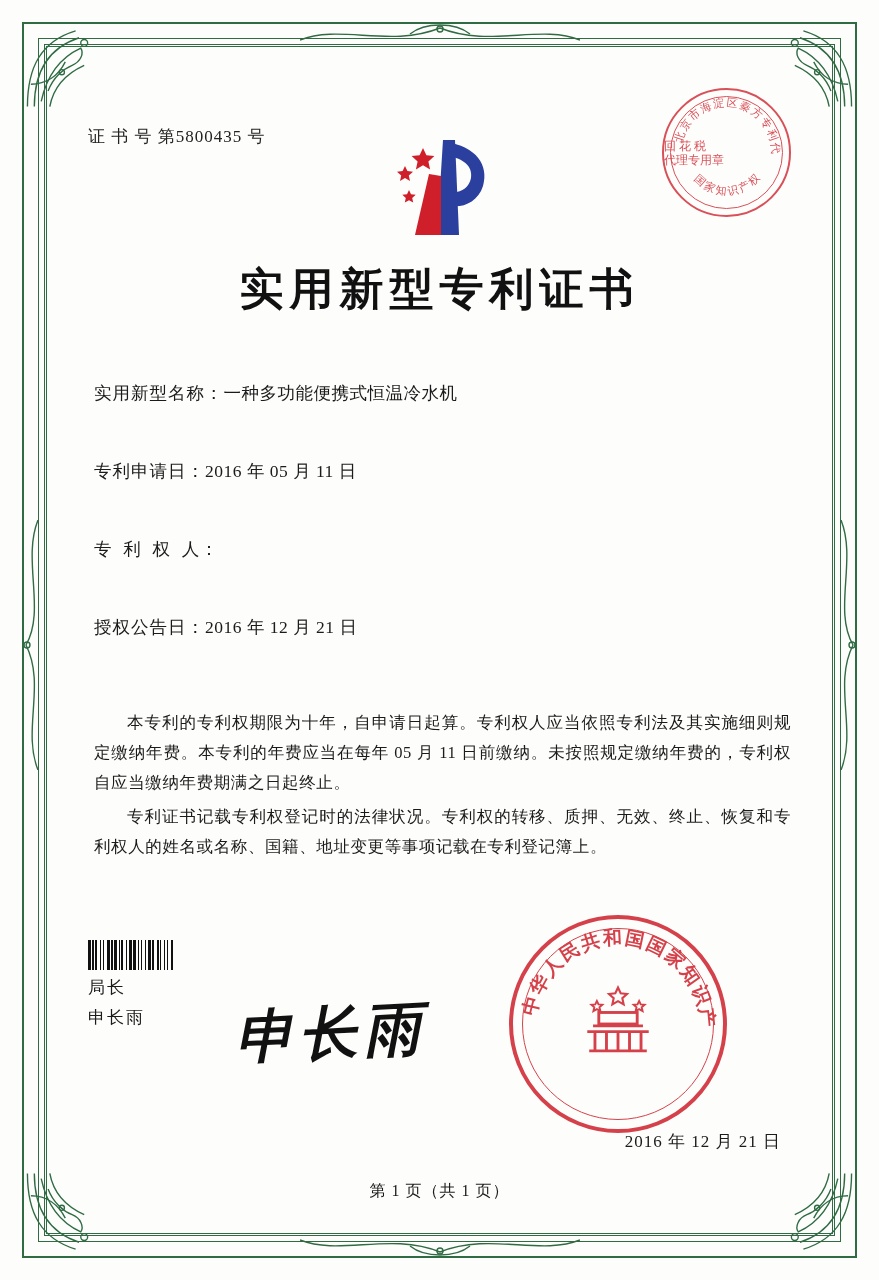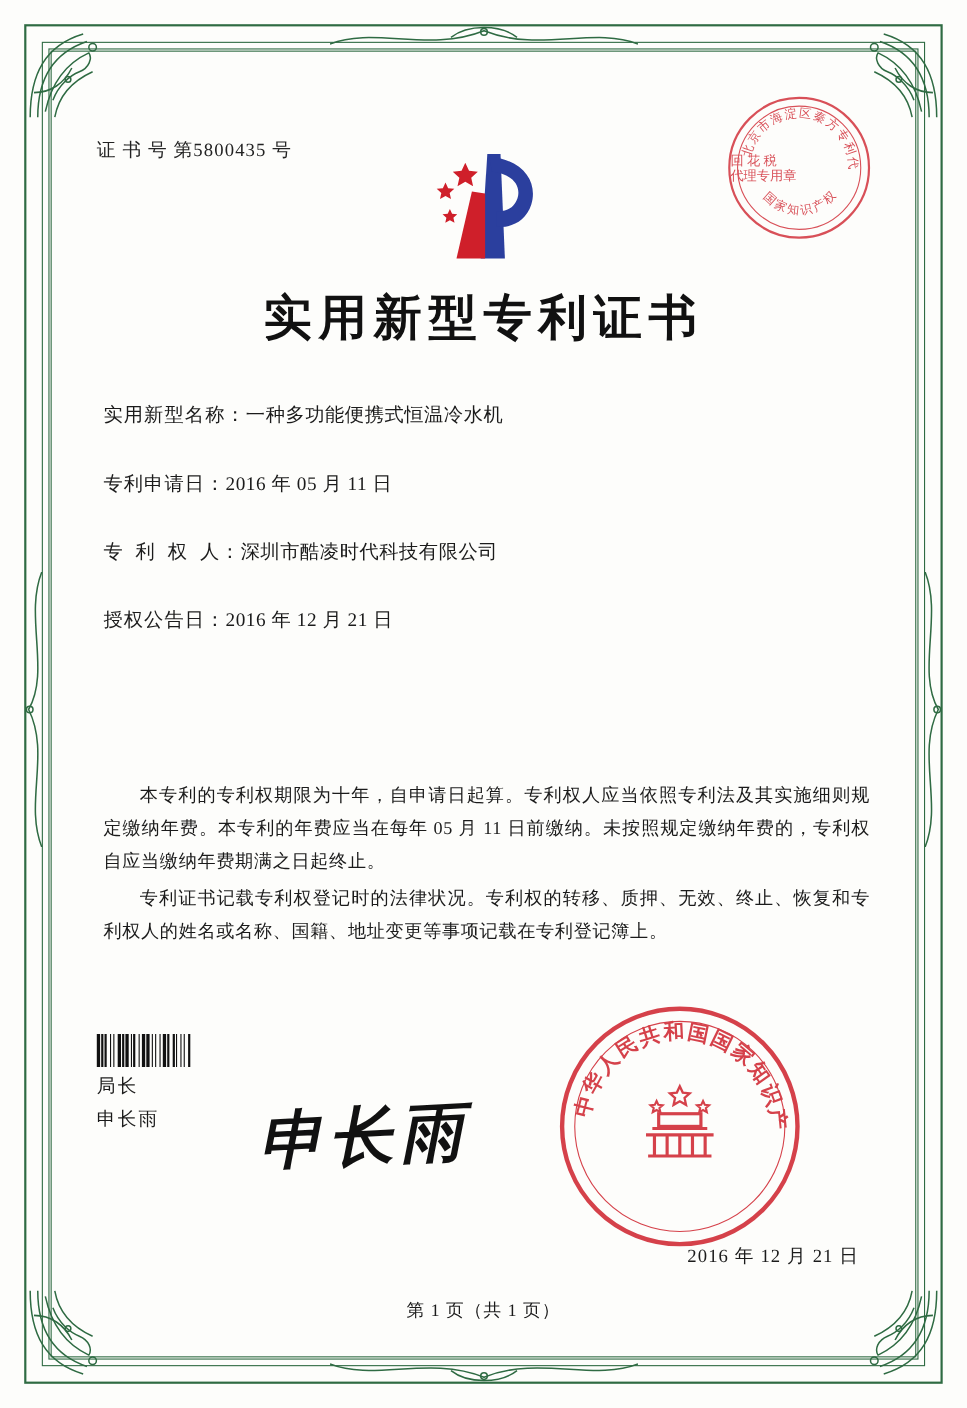--- a/index.html
+++ b/index.html
@@ -151,20 +151,21 @@
   .field {
     display: flex;
     align-items: baseline;
     margin-bottom: 38px;
     font-size: 17.5px;
     color: #1b1b1b;
   }
   .field .label {
     white-space: pre;
     letter-spacing: 1px;
+    margin-top: 16px;
   }
   .field .value {
     letter-spacing: .5px;
   }
 
   .paragraphs {
     position: absolute;
     left: 34px;
     right: 28px;
     top: 648px;
@@ -393,21 +394,20 @@
       <div class="field">
         <span class="label">实用新型名称：</span>
         <span class="value">一种多功能便携式恒温冷水机</span>
       </div>
       <div class="field">
         <span class="label">专利申请日：</span>
         <span class="value">2016 年 05 月 11 日</span>
       </div>
       <div class="field">
         <span class="label">专  利  权  人：</span>
-        <span class="value">深圳市酷凌时代科技有限公司</span>
       </div>
       <div class="field">
         <span class="label">授权公告日：</span>
         <span class="value">2016 年 12 月 21 日</span>
       </div>
     </div>
 
     <div class="paragraphs">
       <p>本专利的专利权期限为十年，自申请日起算。专利权人应当依照专利法及其实施细则规定缴纳年费。本专利的年费应当在每年 05 月 11 日前缴纳。未按照规定缴纳年费的，专利权自应当缴纳年费期满之日起终止。</p>
       <p>专利证书记载专利权登记时的法律状况。专利权的转移、质押、无效、终止、恢复和专利权人的姓名或名称、国籍、地址变更等事项记载在专利登记簿上。</p>

